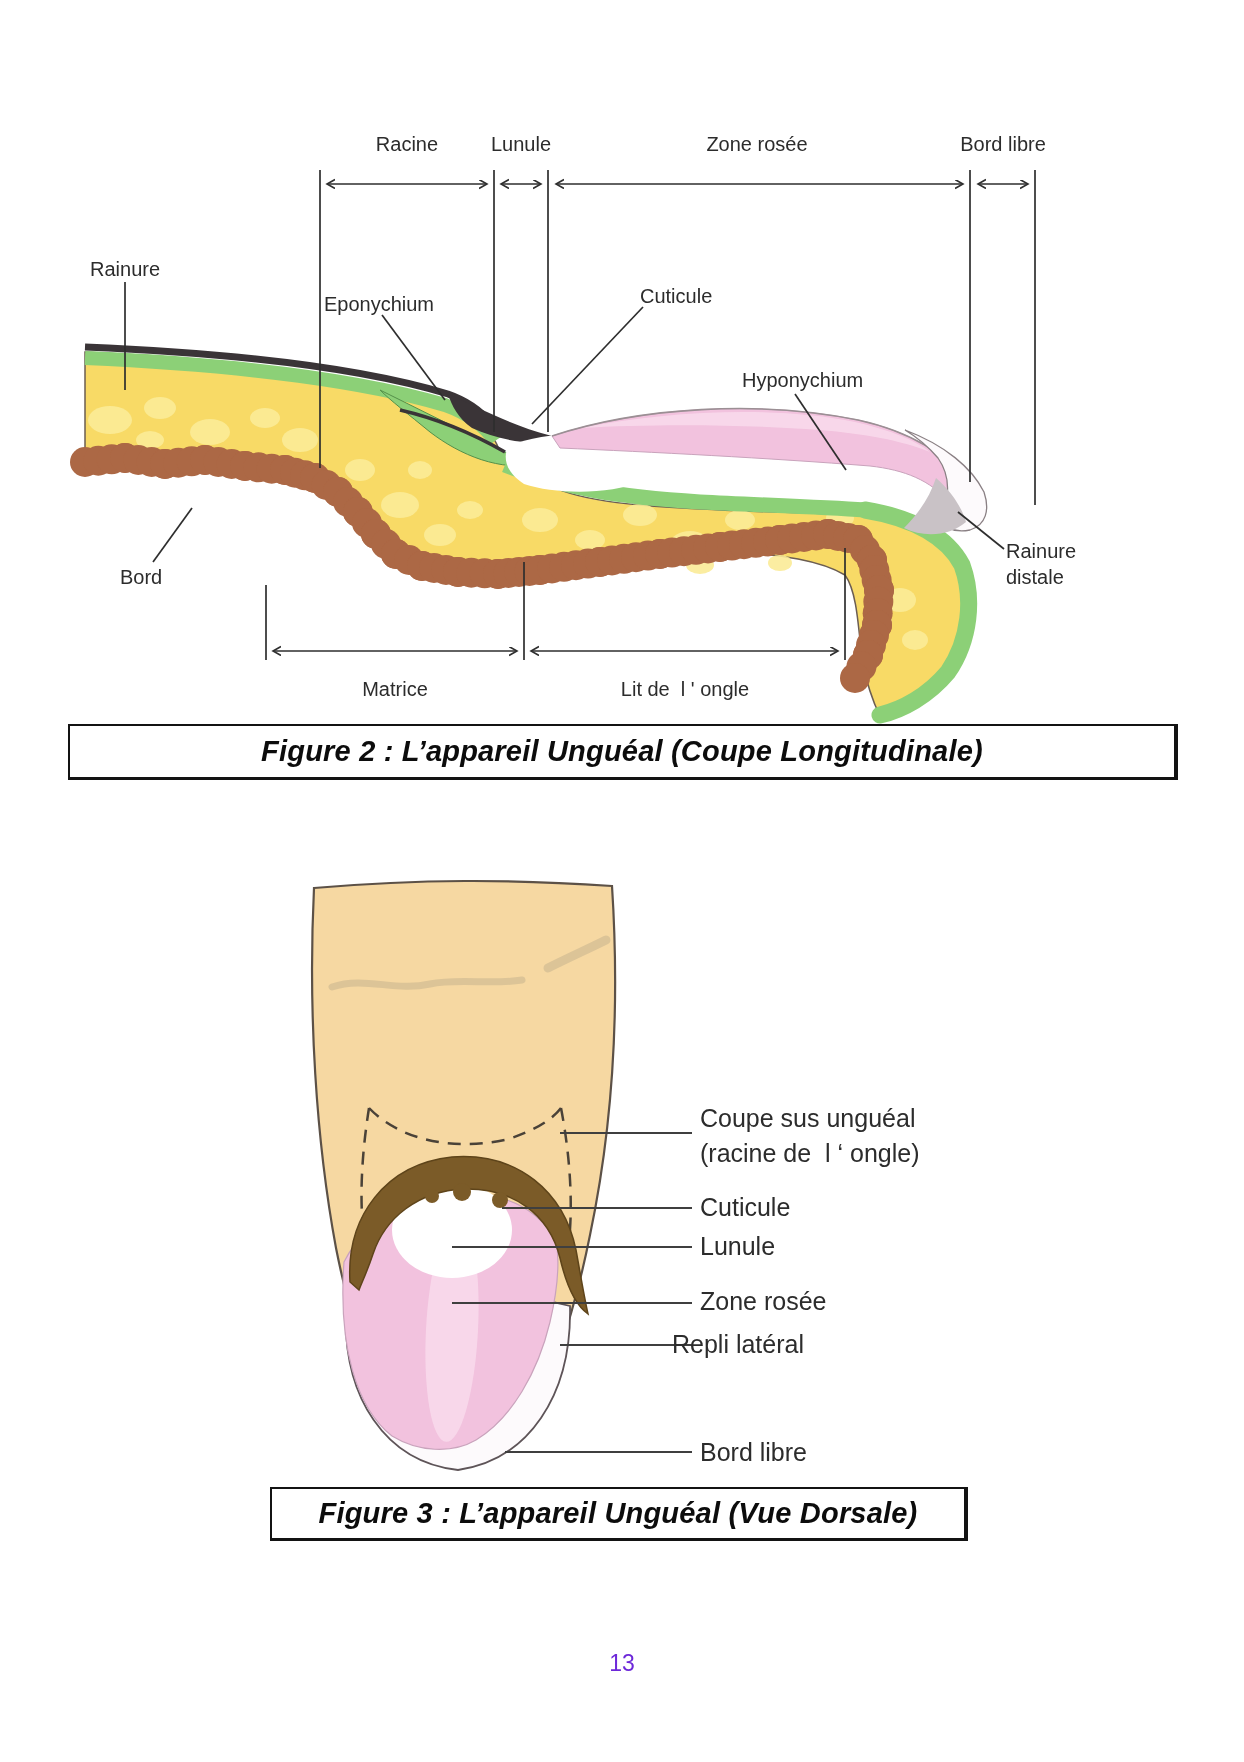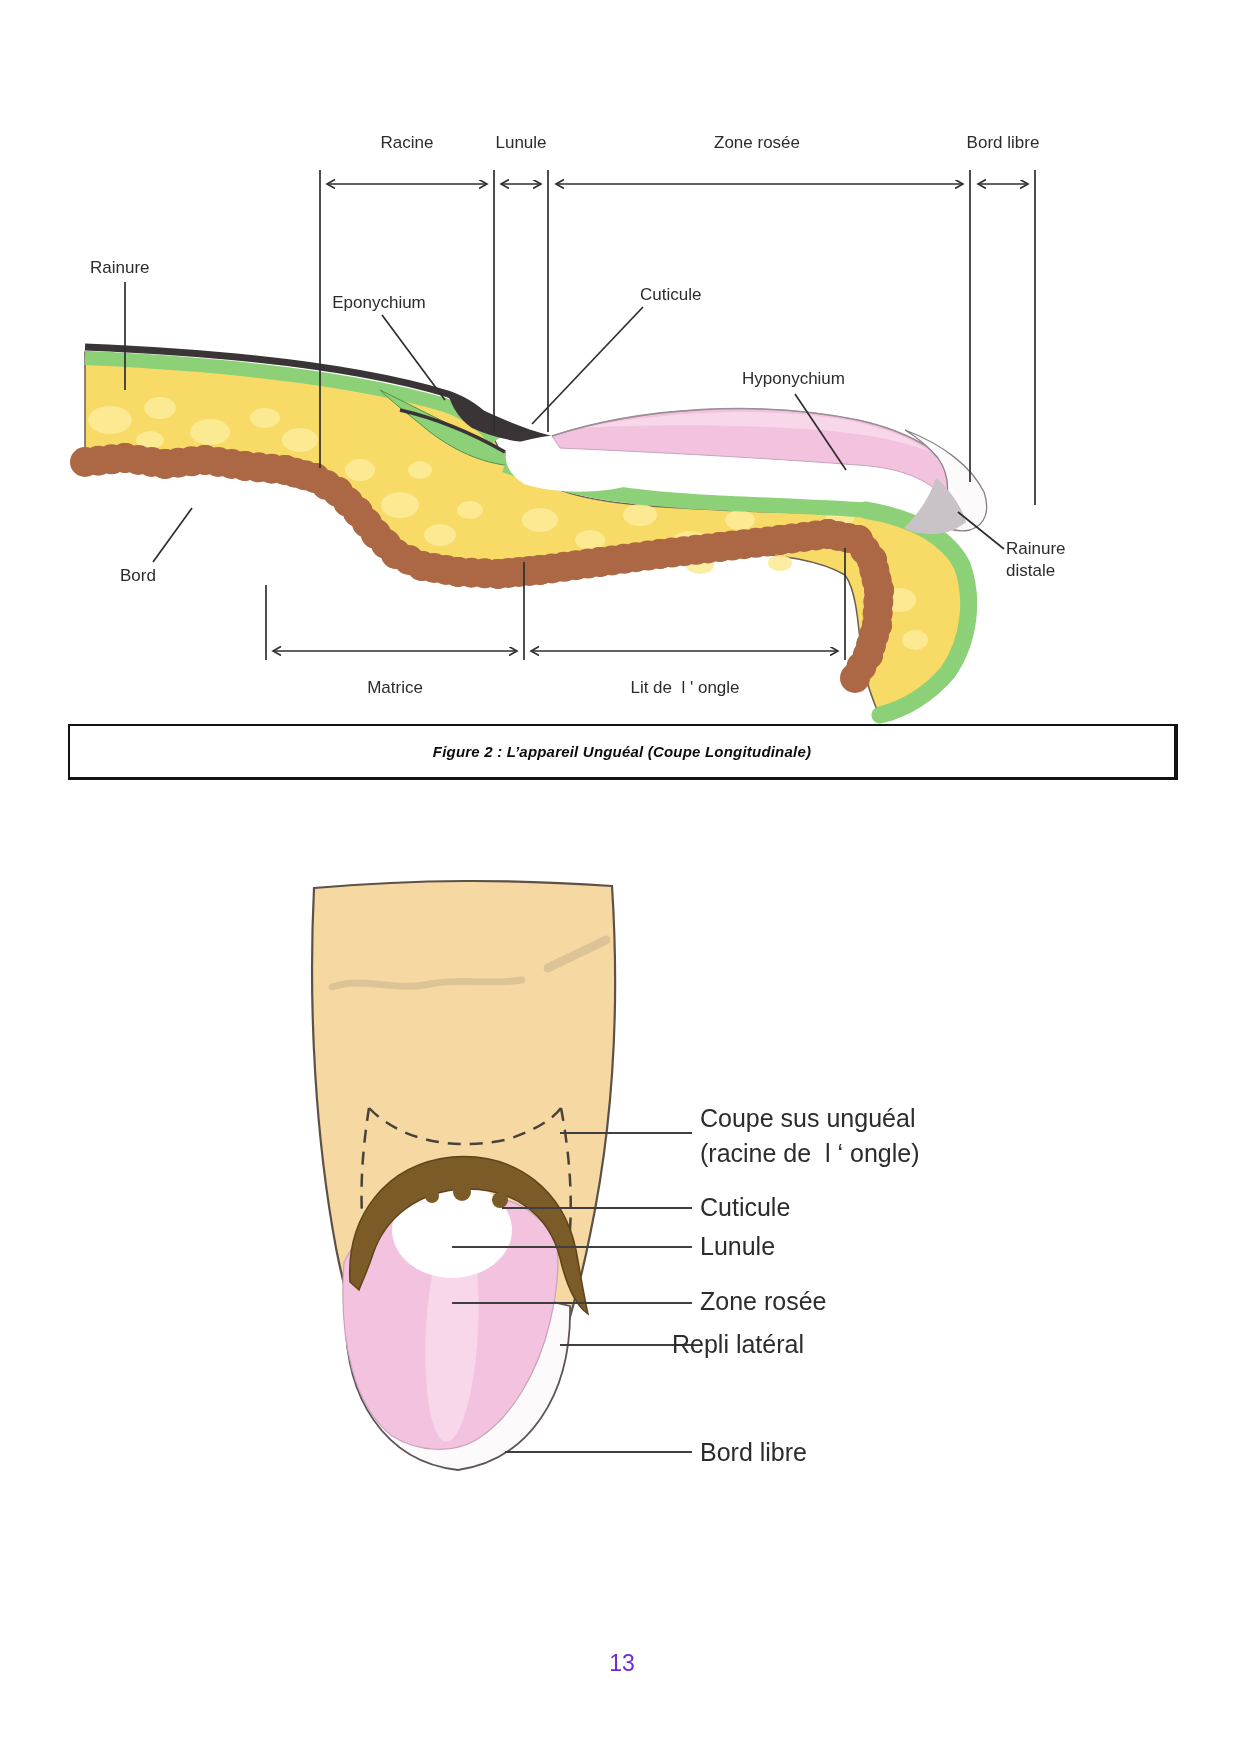--- a/index.html
+++ b/index.html
@@ -1,27 +1,27 @@
 <!DOCTYPE html>
 <html style="--dermis-yellow: #F8DA66; --dermis-yellow-light: #FBEB97; --epidermis-green: #8CD077; --corneum-dark: #3A3437; --basal-brown: #AC6845; --nail-pink: #F2C2DE; --nail-pink-light: #F8D9EB; --nail-white: #FDFAFC; --skin-tan: #F6D8A2; --crease-tan: #DCC497; --cuticle-brown: #7B5B28; --groove-gray: #C9C2C6; --line-dark: #2E2E2E;"><head>
 <meta charset="utf-8">
 <style>
   html,body{margin:0;padding:0;background:#ffffff;}
   #page{position:relative;width:1244px;height:1762px;background:#ffffff;overflow:hidden;
         font-family:"Liberation Sans", sans-serif;}
   svg{position:absolute;left:0;top:0;}
   .lbl{position:absolute;color:#2c2c2c;white-space:pre;line-height:1.18;}
-  .f2{font-size:17px;}
+  .f2{font-size:20px;}
   .f3{font-size:25px;}
   .ctr{text-align:center;}
   .wrap{white-space:normal;line-height:1.3;}
   .caption{position:absolute;background:#ffffff;border:2.5px solid #131313;
            border-right-width:4.5px;border-bottom-width:3.5px;
            display:flex;align-items:center;justify-content:center;
-           font-weight:bold;font-style:italic;font-size:15px;color:#0c0c0c;
+           font-weight:bold;font-style:italic;font-size:29px;color:#0c0c0c;
            letter-spacing:0.2px;}
   .pagenum{position:absolute;font-size:23px;color:#6d28d9;text-align:center;}
 </style>
 </head>
 <body>
 
 <div id="page">
 
   <svg id="art" width="1244" height="1762" viewBox="0 0 1244 1762">
     <defs>
@@ -321,15 +321,16 @@
   <div class="caption" style="left:68px;top:724px;width:1104px;height:51px;">Figure 2 : L’appareil Unguéal (Coupe Longitudinale)</div>
 
   <div class="lbl f3" style="left:700px;top:1104px;">Coupe sus unguéal</div>
   <div class="lbl f3" style="left:700px;top:1139px;">(racine de  l ‘ ongle)</div>
   <div class="lbl f3" style="left:700px;top:1193px;">Cuticule</div>
   <div class="lbl f3" style="left:700px;top:1232px;">Lunule</div>
   <div class="lbl f3" style="left:700px;top:1287px;">Zone rosée</div>
   <div class="lbl f3" style="left:672px;top:1330px;">Repli latéral</div>
   <div class="lbl f3" style="left:700px;top:1438px;">Bord libre</div>
 
+  <div class="caption" style="left:270px;top:1487px;width:692px;height:49px;">Figure 3 : L’appareil Unguéal (Vue Dorsale)</div>
 
   <div class="pagenum" style="left:592px;top:1650px;width:60px;">13</div>
 </div>
 
 </body></html>

